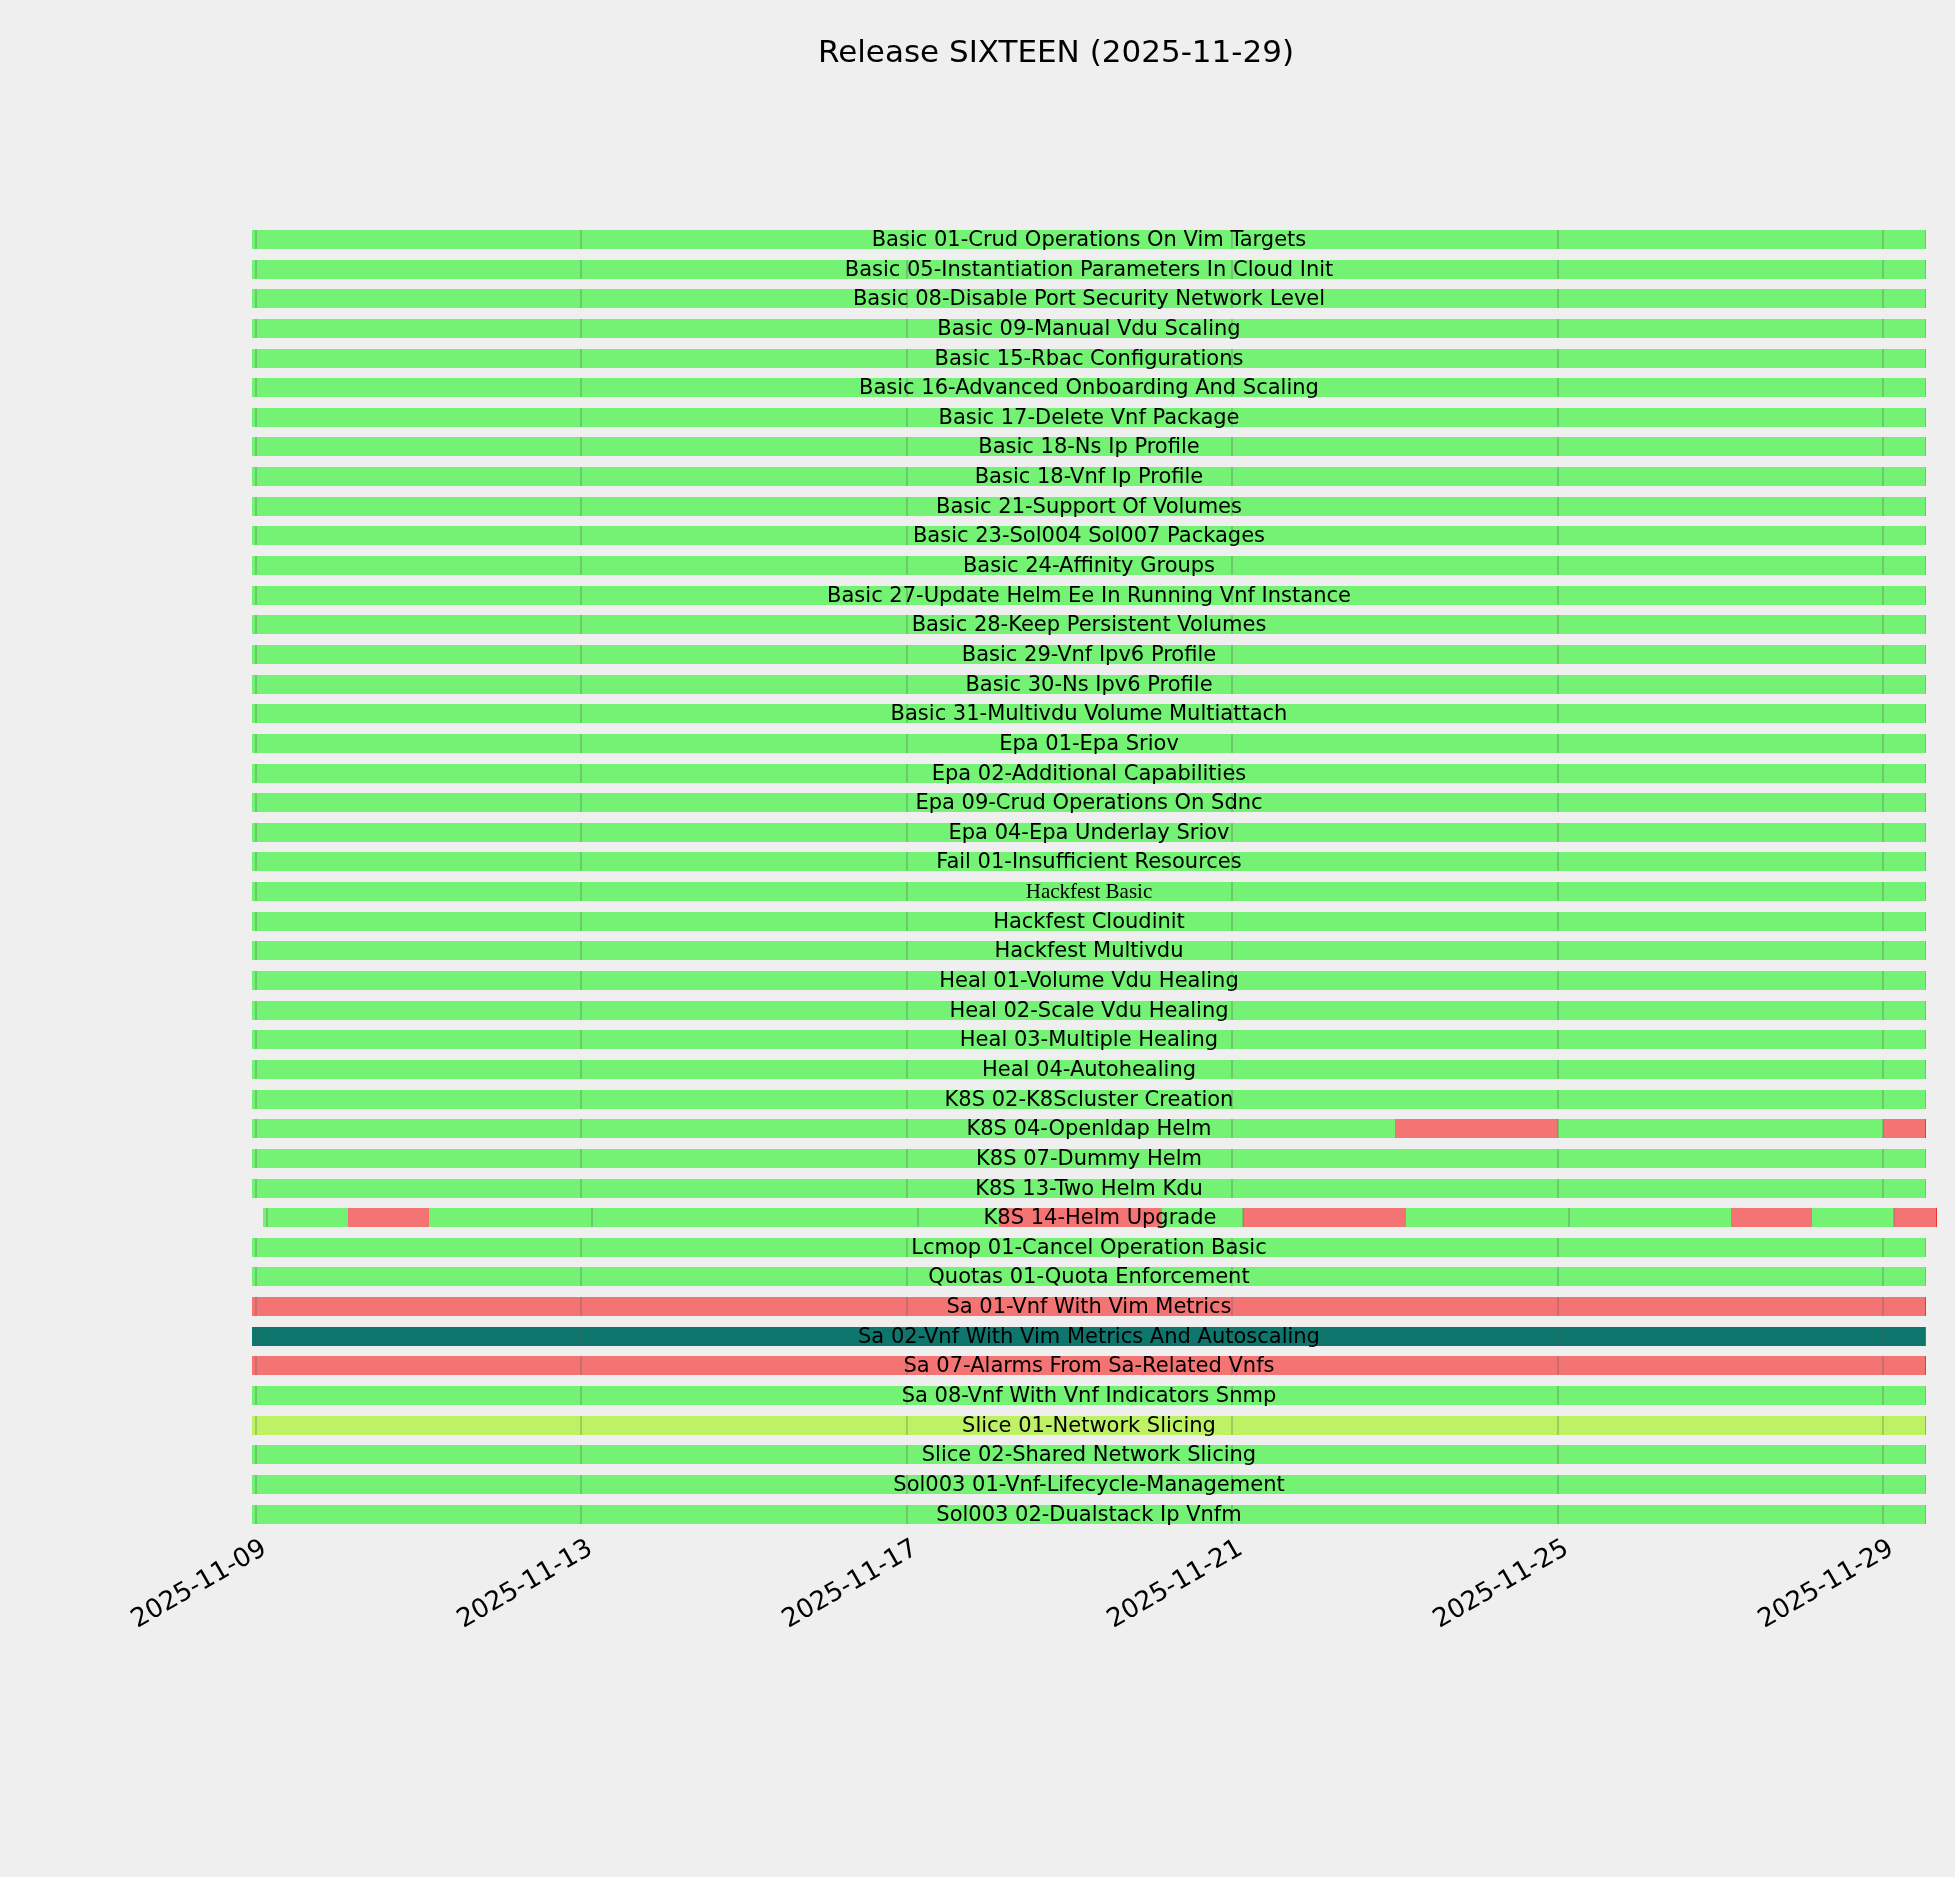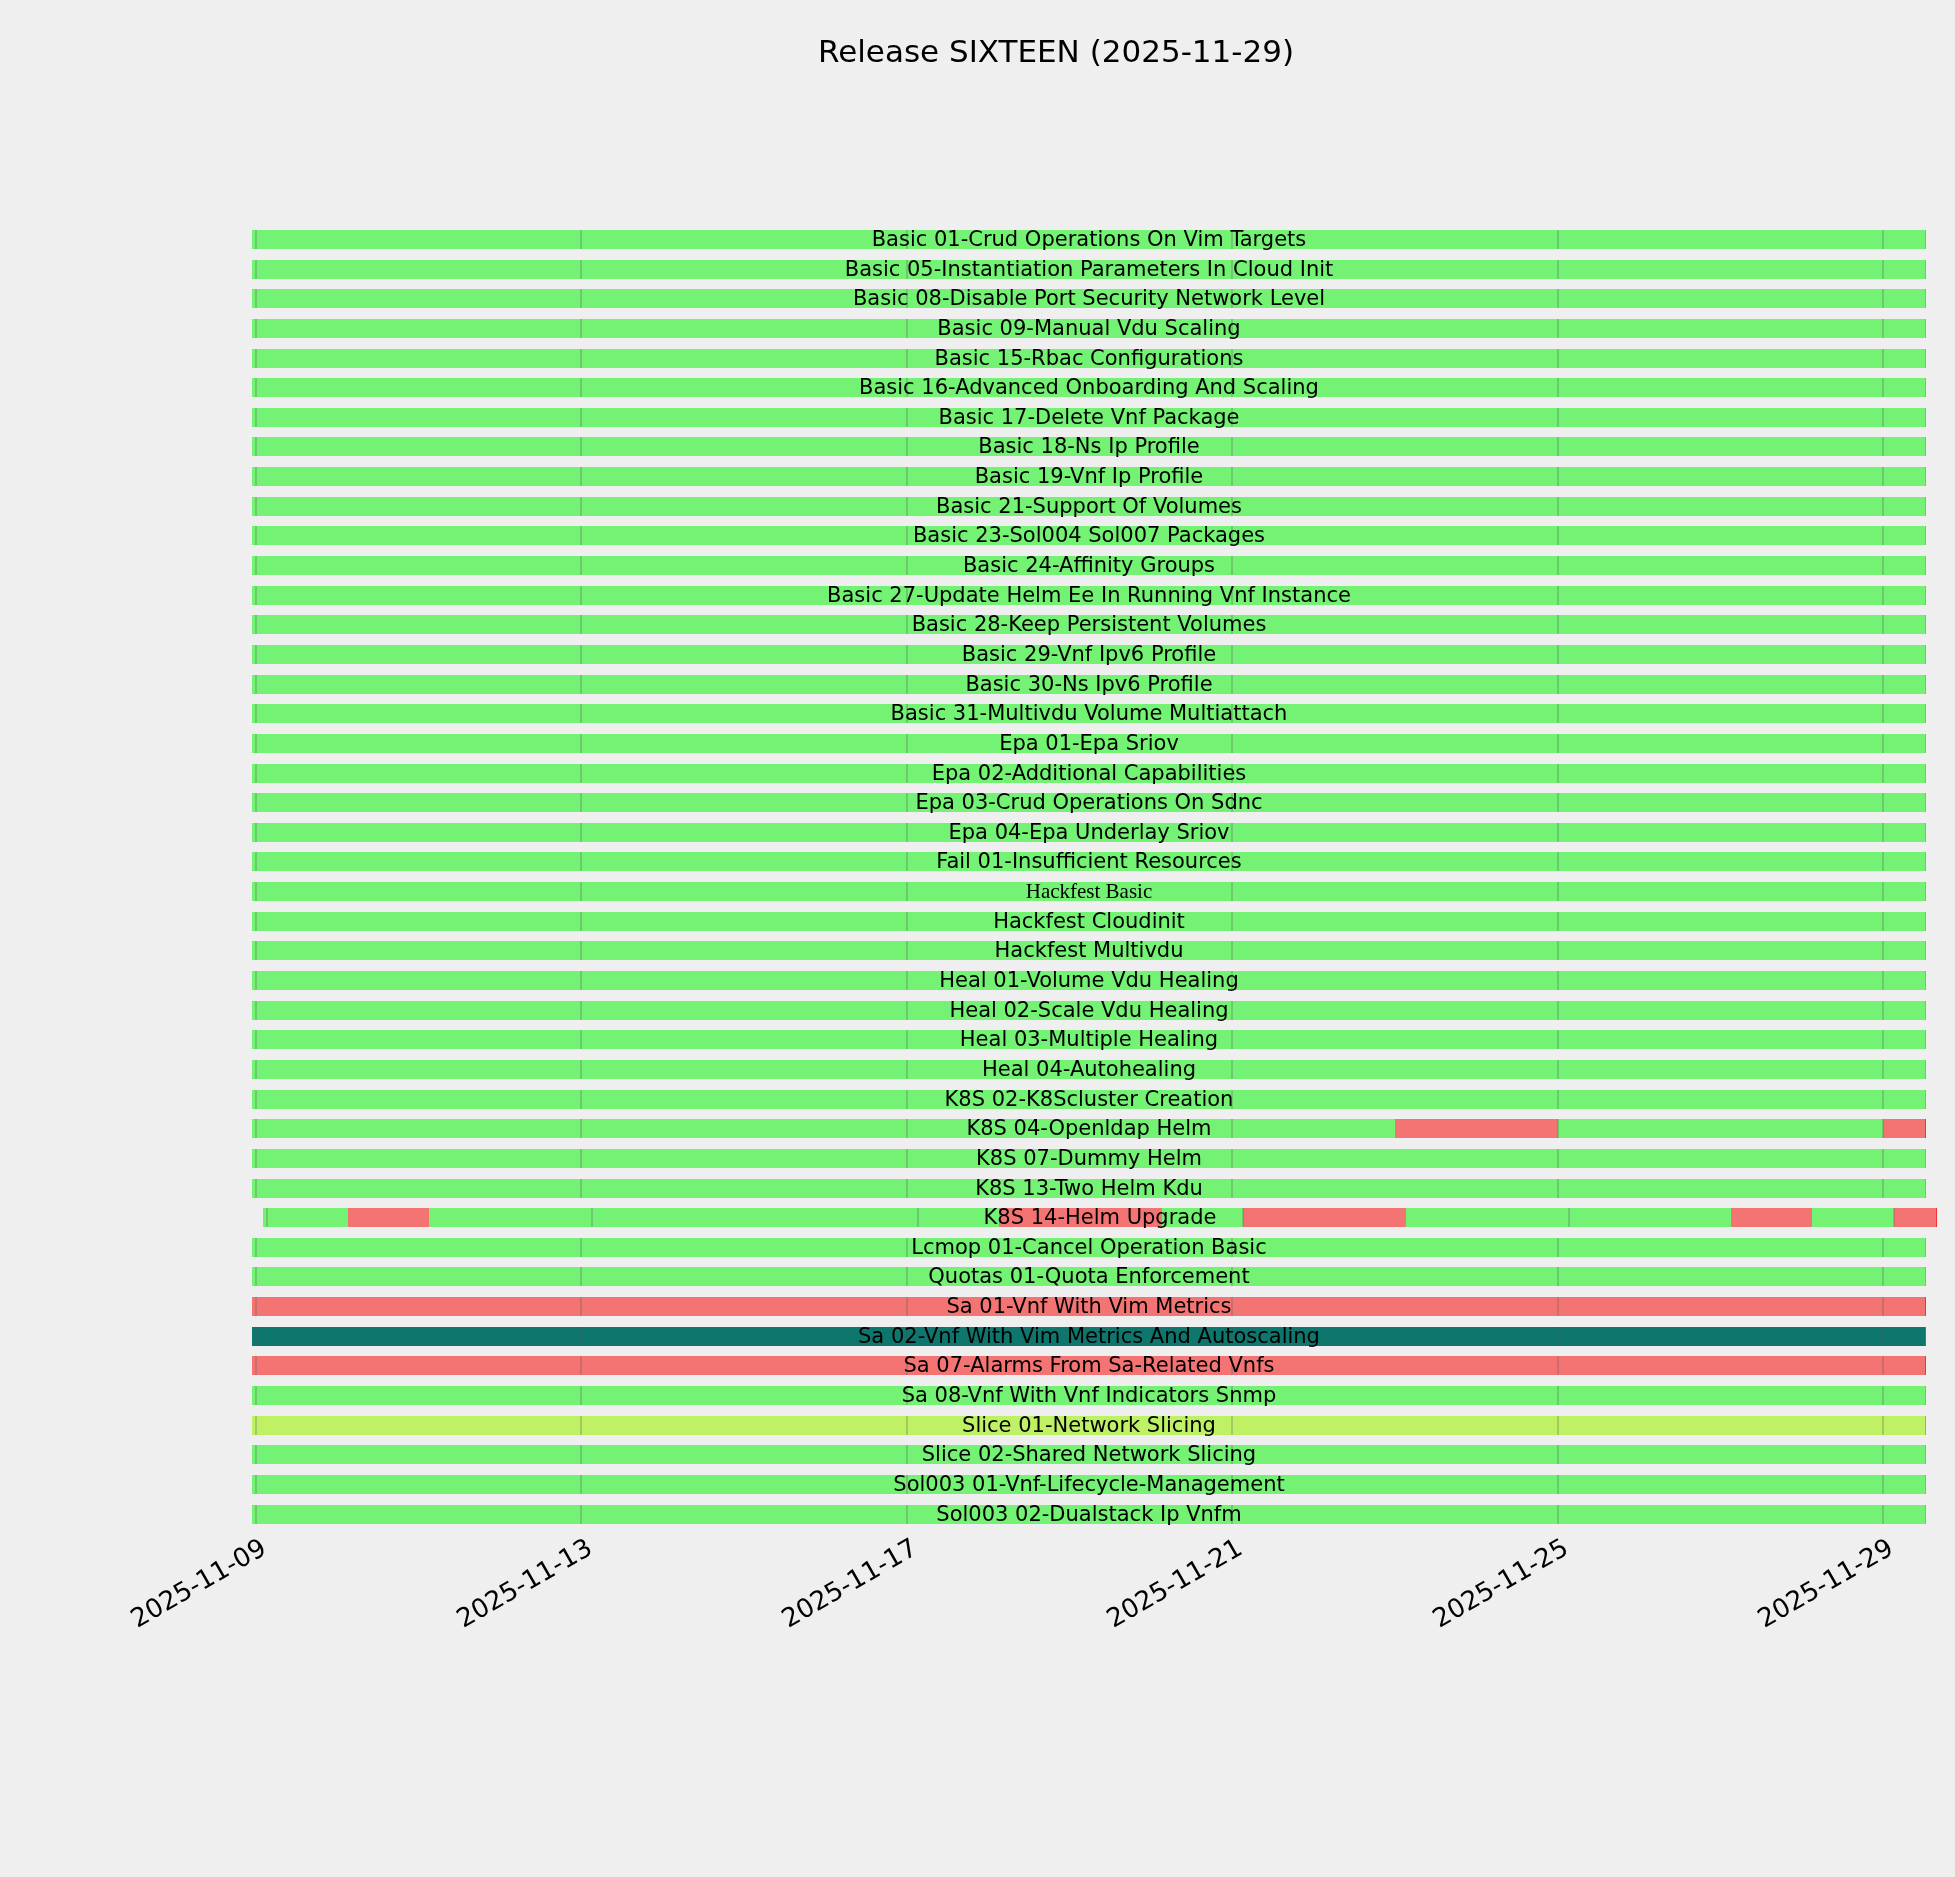--- a/index.html
+++ b/index.html
@@ -105,21 +105,21 @@
         <div class="rlabel">Basic 18-Ns Ip Profile</div>
       </div>
       <div class="row" style="top: 237px; background: rgb(116, 242, 116);">
         <div class="grid" style="left: 3.1px; background: rgba(85, 85, 85, 0.25);"></div>
         <div class="grid" style="left: 328px; background: rgba(85, 85, 85, 0.25);"></div>
         <div class="grid" style="left: 654px; background: rgba(85, 85, 85, 0.25);"></div>
         <div class="grid" style="left: 979px; background: rgba(85, 85, 85, 0.25);"></div>
         <div class="grid" style="left: 1305px; background: rgba(85, 85, 85, 0.25);"></div>
         <div class="grid" style="left: 1630px; background: rgba(85, 85, 85, 0.25);"></div>
         <div class="edge" style="background: rgb(51, 238, 51);"></div>
-        <div class="rlabel">Basic 19-Vnf Ip Profile</div>
+        <div class="rlabel">Basic 18-Vnf Ip Profile</div>
       </div>
       <div class="row" style="top: 267px; background: rgb(116, 242, 116);">
         <div class="grid" style="left: 3.1px; background: rgba(85, 85, 85, 0.25);"></div>
         <div class="grid" style="left: 328px; background: rgba(85, 85, 85, 0.25);"></div>
         <div class="grid" style="left: 654px; background: rgba(85, 85, 85, 0.25);"></div>
         <div class="grid" style="left: 979px; background: rgba(85, 85, 85, 0.25);"></div>
         <div class="grid" style="left: 1305px; background: rgba(85, 85, 85, 0.25);"></div>
         <div class="grid" style="left: 1630px; background: rgba(85, 85, 85, 0.25);"></div>
         <div class="edge" style="background: rgb(51, 238, 51);"></div>
         <div class="rlabel">Basic 21-Support Of Volumes</div>
@@ -215,21 +215,21 @@
         <div class="rlabel">Epa 02-Additional Capabilities</div>
       </div>
       <div class="row" style="top: 563px; background: rgb(116, 242, 116);">
         <div class="grid" style="left: 3.1px; background: rgba(85, 85, 85, 0.25);"></div>
         <div class="grid" style="left: 328px; background: rgba(85, 85, 85, 0.25);"></div>
         <div class="grid" style="left: 654px; background: rgba(85, 85, 85, 0.25);"></div>
         <div class="grid" style="left: 979px; background: rgba(85, 85, 85, 0.25);"></div>
         <div class="grid" style="left: 1305px; background: rgba(85, 85, 85, 0.25);"></div>
         <div class="grid" style="left: 1630px; background: rgba(85, 85, 85, 0.25);"></div>
         <div class="edge" style="background: rgb(51, 238, 51);"></div>
-        <div class="rlabel">Epa 03-Crud Operations On Sdnc</div>
+        <div class="rlabel">Epa 09-Crud Operations On Sdnc</div>
       </div>
       <div class="row" style="top: 593px; background: rgb(116, 242, 116);">
         <div class="grid" style="left: 3.1px; background: rgba(85, 85, 85, 0.25);"></div>
         <div class="grid" style="left: 328px; background: rgba(85, 85, 85, 0.25);"></div>
         <div class="grid" style="left: 654px; background: rgba(85, 85, 85, 0.25);"></div>
         <div class="grid" style="left: 979px; background: rgba(85, 85, 85, 0.25);"></div>
         <div class="grid" style="left: 1305px; background: rgba(85, 85, 85, 0.25);"></div>
         <div class="grid" style="left: 1630px; background: rgba(85, 85, 85, 0.25);"></div>
         <div class="edge" style="background: rgb(51, 238, 51);"></div>
         <div class="rlabel">Epa 04-Epa Underlay Sriov</div>

